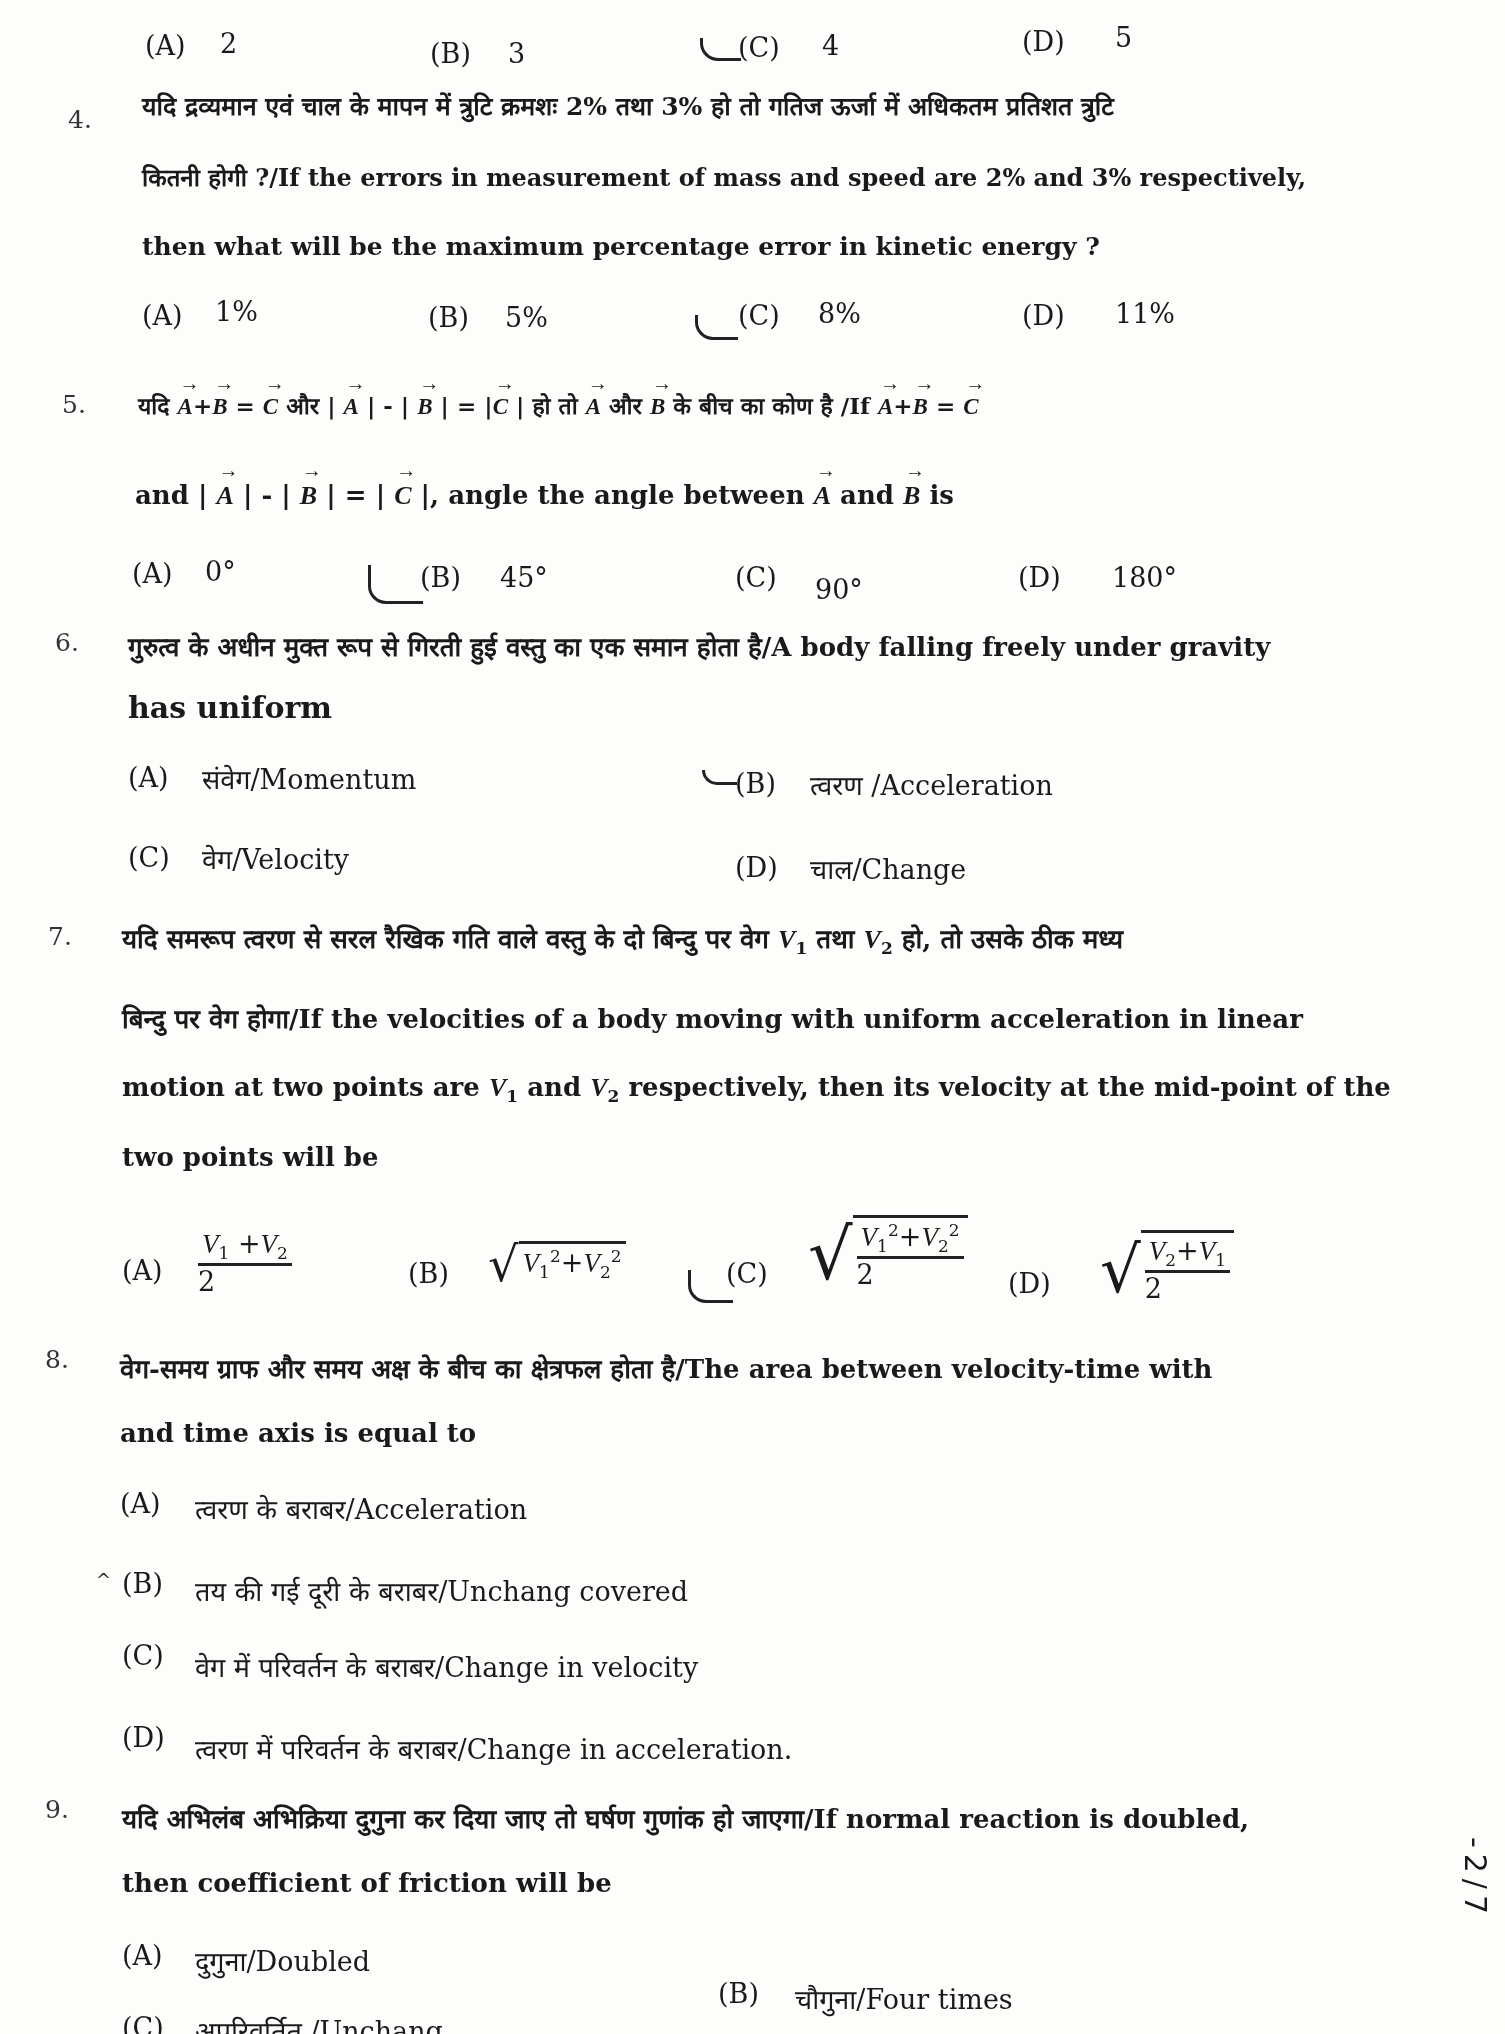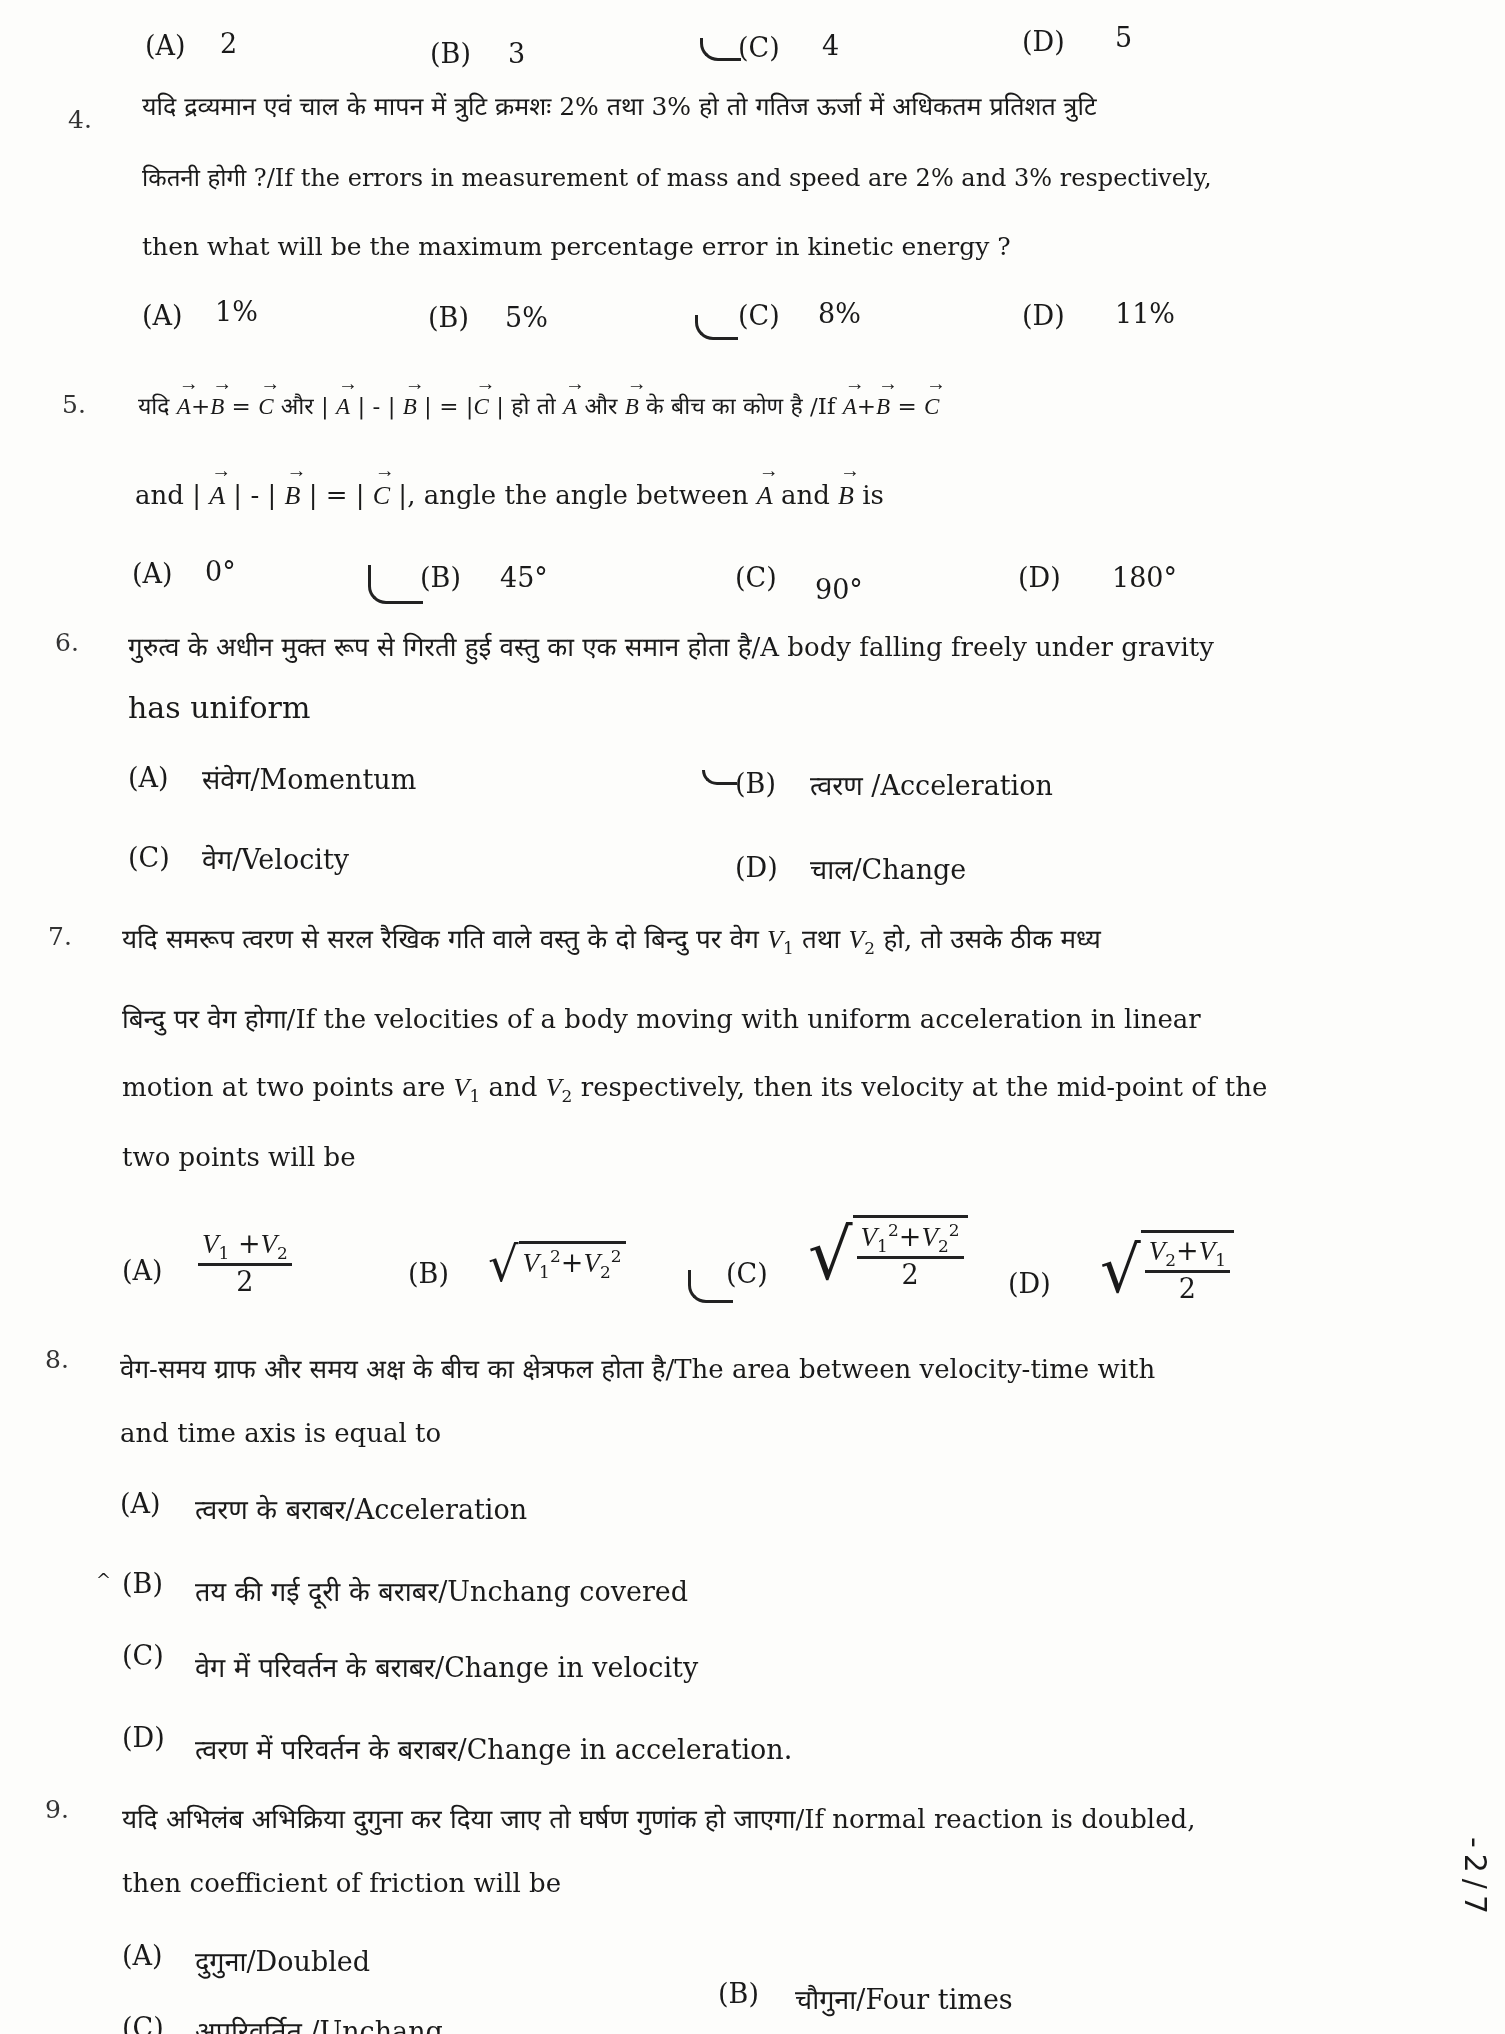--- a/index.html
+++ b/index.html
@@ -3,29 +3,29 @@
 <meta charset="utf-8">
 <style>
   html, body { margin: 0; padding: 0; }
   body {
     width: 1505px; height: 2034px; overflow: hidden; position: relative;
     background: #fdfdfb;
     color: #1a1a1a;
     font-family: "DejaVu Serif", "Liberation Serif", serif;
   }
   .abs { position: absolute; white-space: nowrap; }
-  .t { font-size: 27px; }
+  .t { font-size: 27px; font-weight: bold; }
   .opt { font-size: 27px; }
   .qnum { font-size: 25px; color: #333; }
   .mark { position: absolute; border-bottom: 3px solid #222; border-left: 3px solid #222; border-radius: 0 0 0 18px; }
   .vec { position: relative; display: inline-block; font-style: italic; font-family: "Liberation Serif", serif; }
   .vec::before { content: "\2192"; position: absolute; top: -22px; left: 2px; font-size: 20px; font-style: normal; }
   .it { font-style: italic; font-family: "Liberation Serif", serif; }
   sub, sup { font-size: 17px; }
-  .frac { display: inline-block; vertical-align: middle; text-align: center; }
+  .frac { display: inline-block; vertical-align: middle; text-align: left; }
   .frac .num { display: block; border-bottom: 3px solid #222; padding: 0 4px; }
   .frac .den { display: block; }
   .sqrt { display: inline-block; vertical-align: middle; }
   .sqrt .rad { display: inline-block; border-top: 3px solid #222; padding: 2px 4px 0; }
   .sqrt .sym { font-size: 48px; vertical-align: middle; }
   .pageno { position: absolute; right: 12px; top: 1920px; transform: rotate(90deg); transform-origin: right top; font-family: "DejaVu Sans", sans-serif; font-size: 30px; letter-spacing: 6px; }
 </style>
 </head>
 <body>
 

